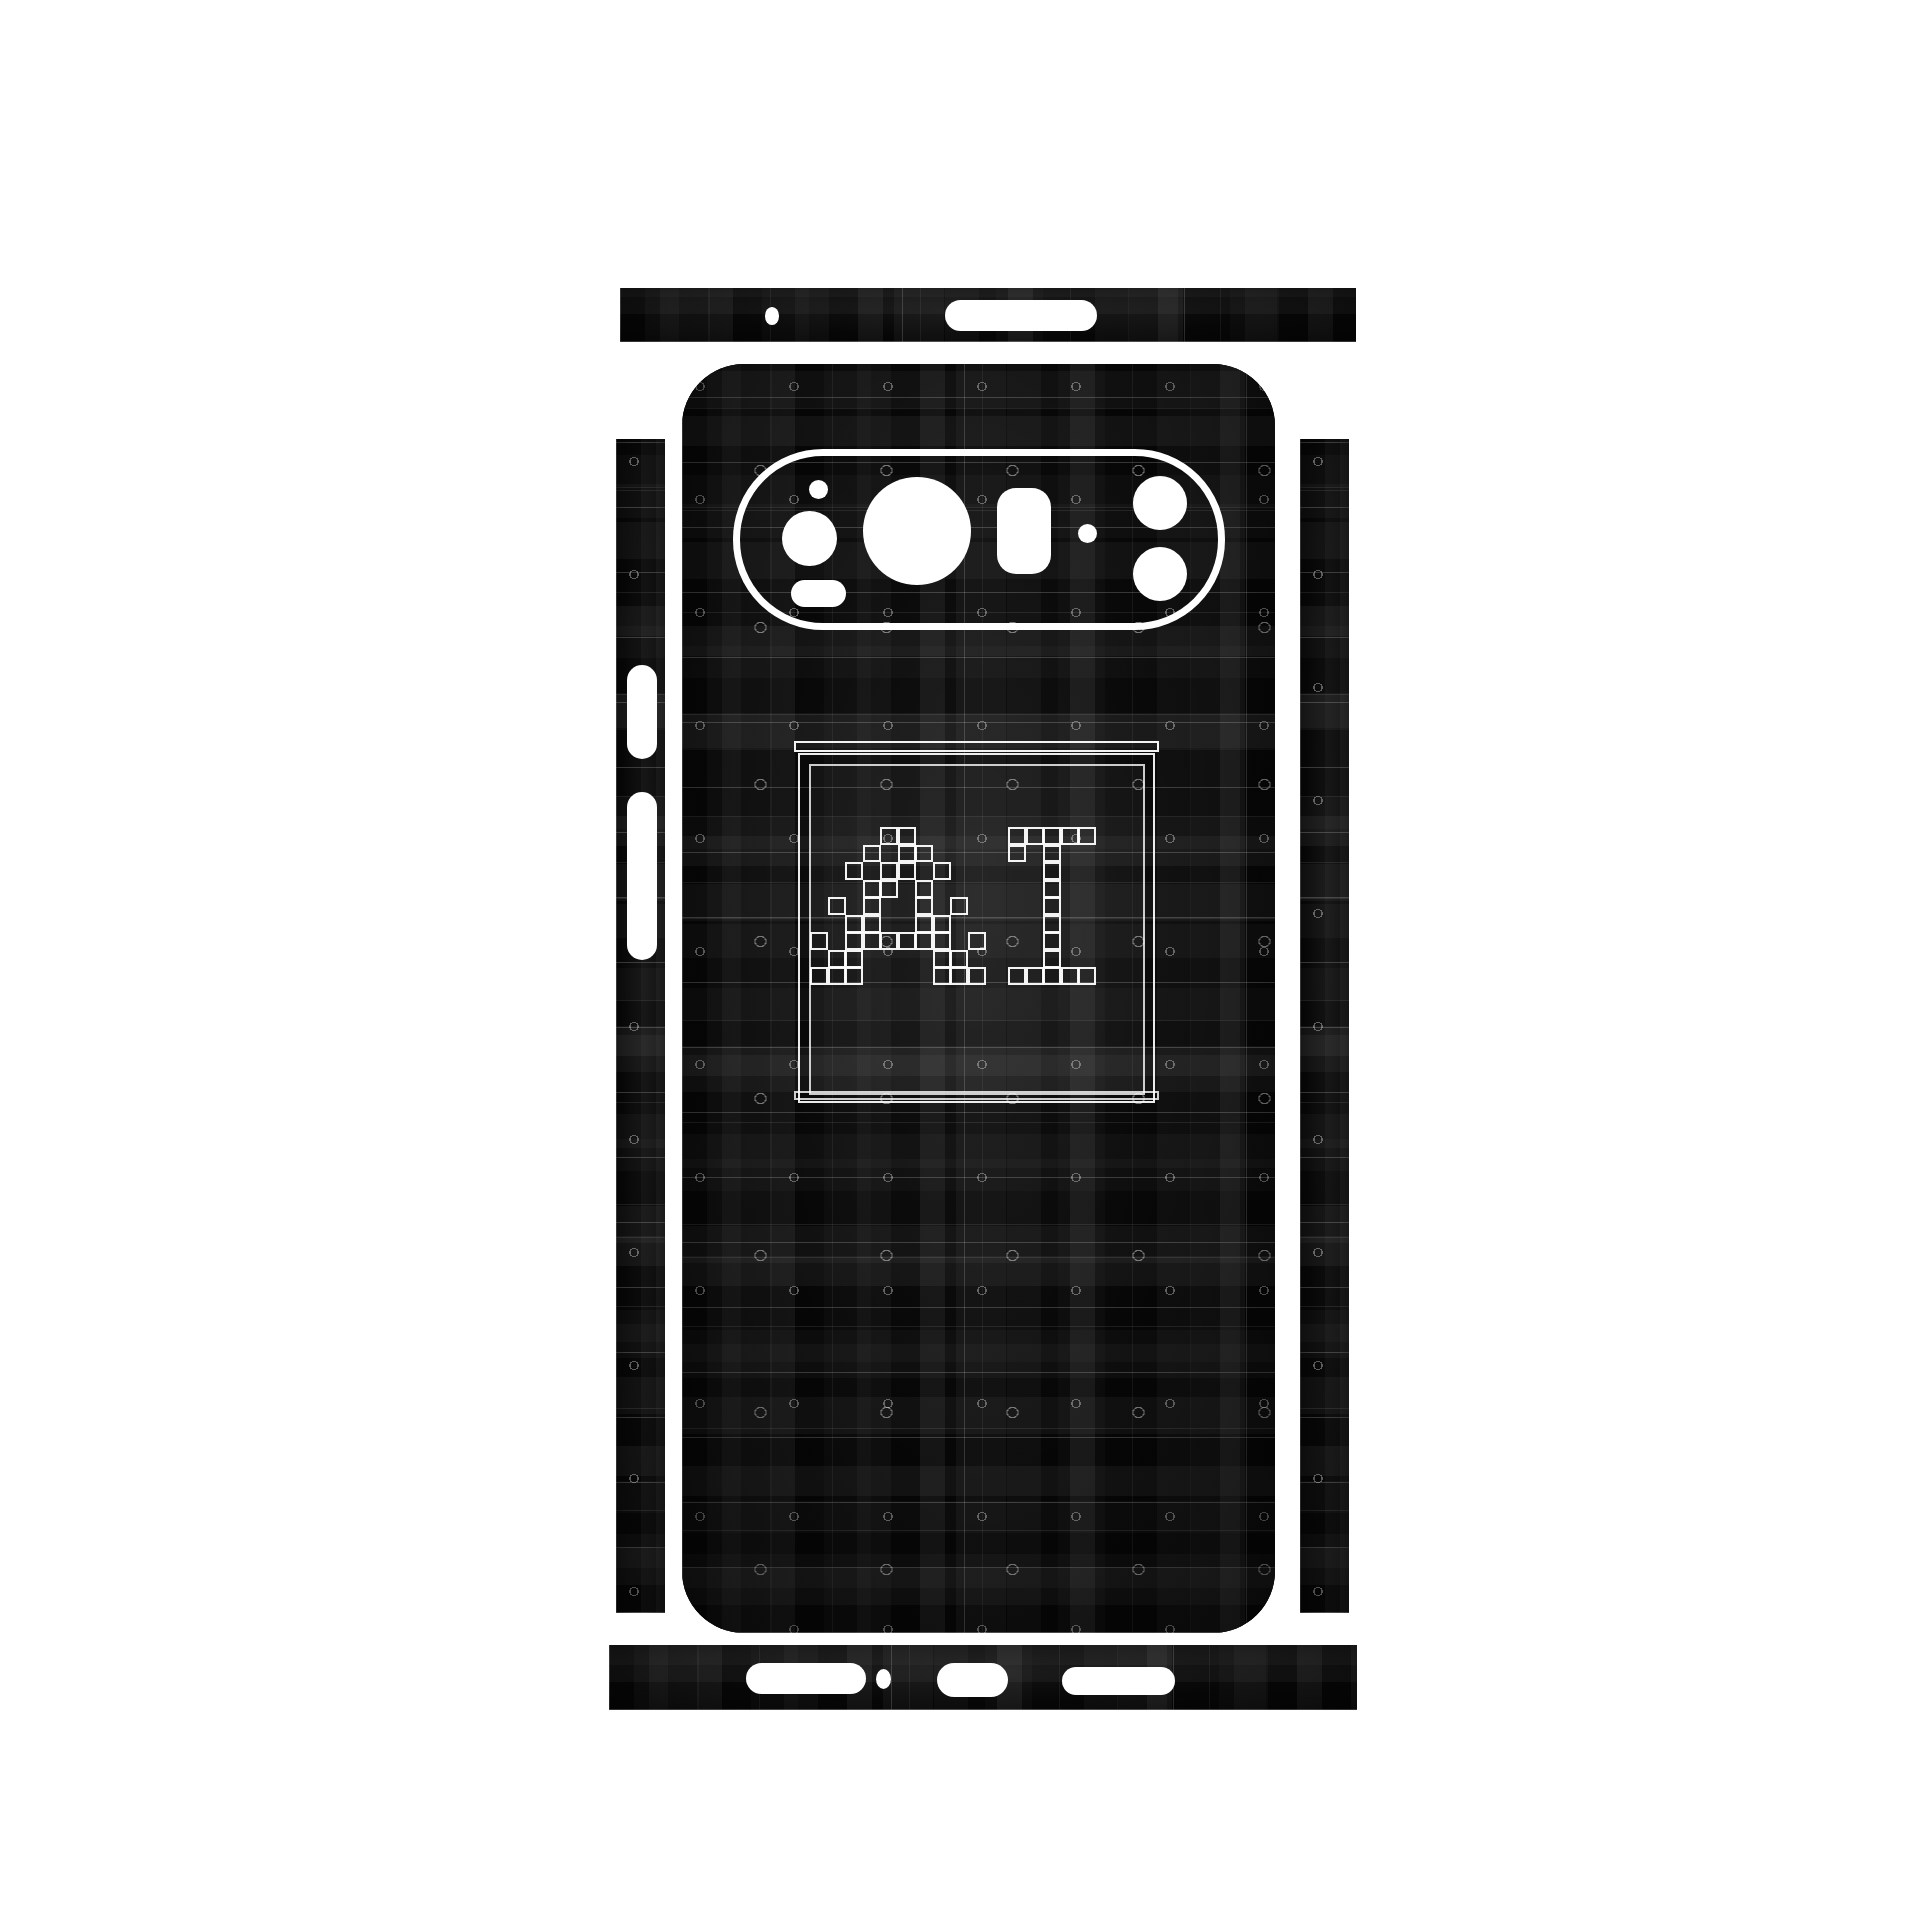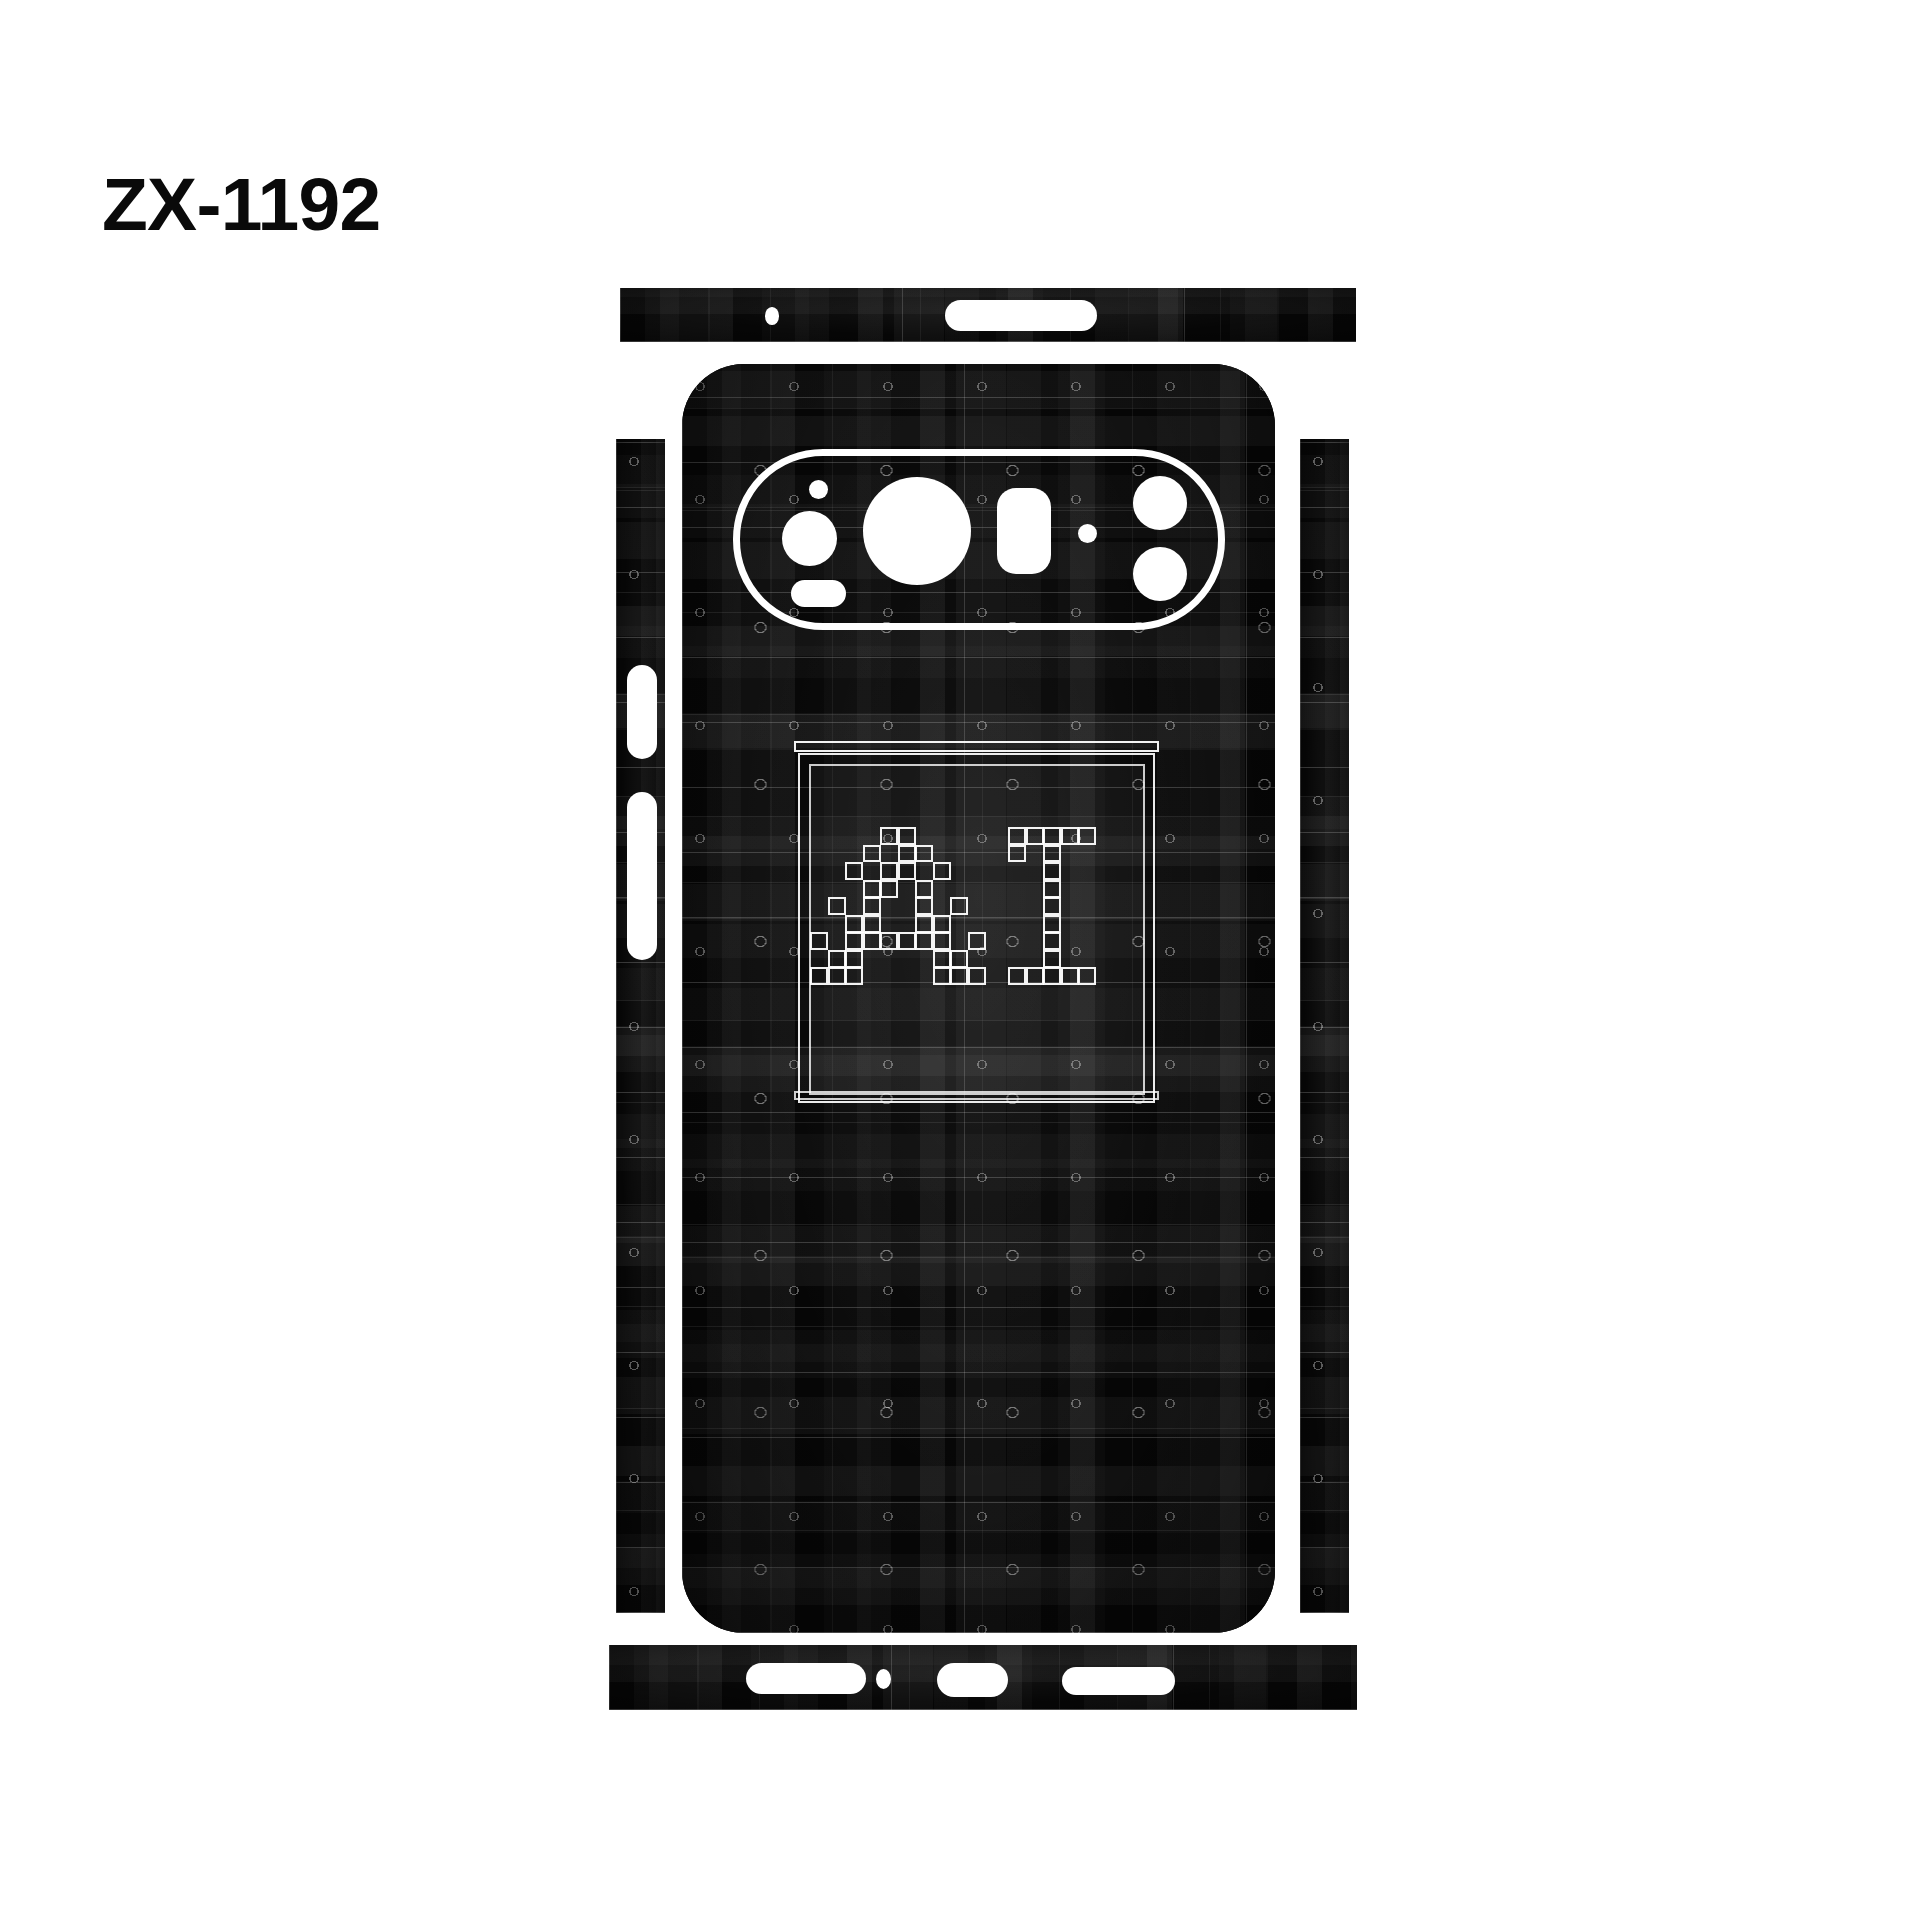--- a/index.html
+++ b/index.html
@@ -155,21 +155,20 @@
       box-sizing:border-box;background:transparent;}
 
   
   .nosel{user-select:none;}
 </style>
 </head>
 <body>
 
 <div id="stage">
 
-  <div id="sku-label" class="nosel">ZX-1192</div>
 
   <div class="panel" id="top-strip">
     <div class="tex tex-base"></div>
     <div class="tex tex-cubes"></div>
     <div class="tex tex-edges"></div>
     <div class="tex tex-smd"></div>
     <div class="tex tex-trace"></div>
     <div class="tex tex-vign"></div>
 
     <div class="cut circ" style="left:145px;top:19px;width:13.5px;height:17.5px;"></div>

